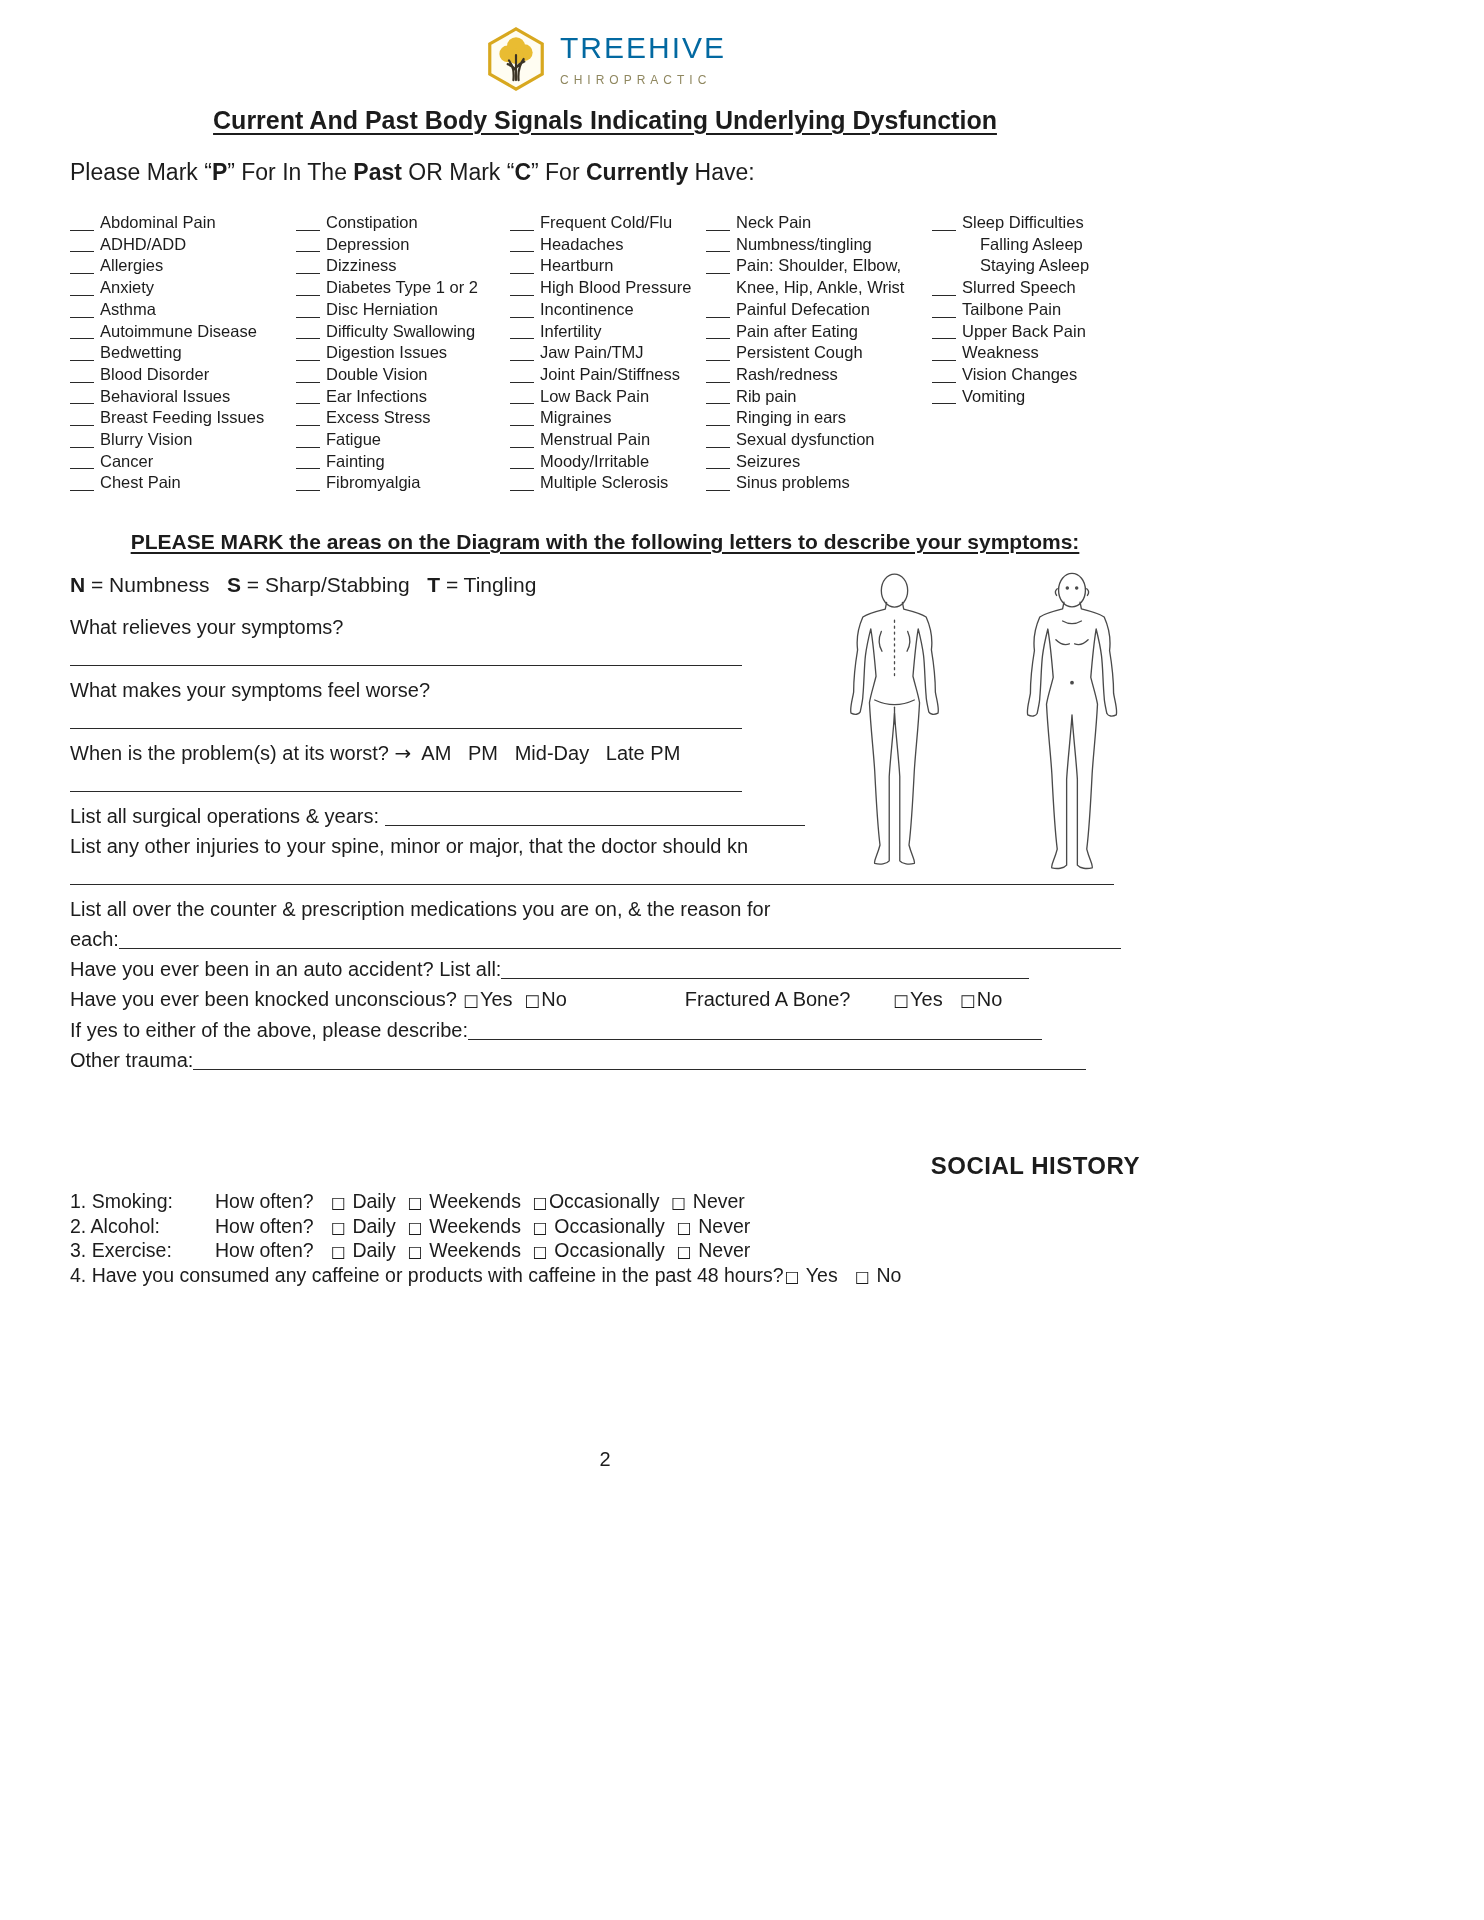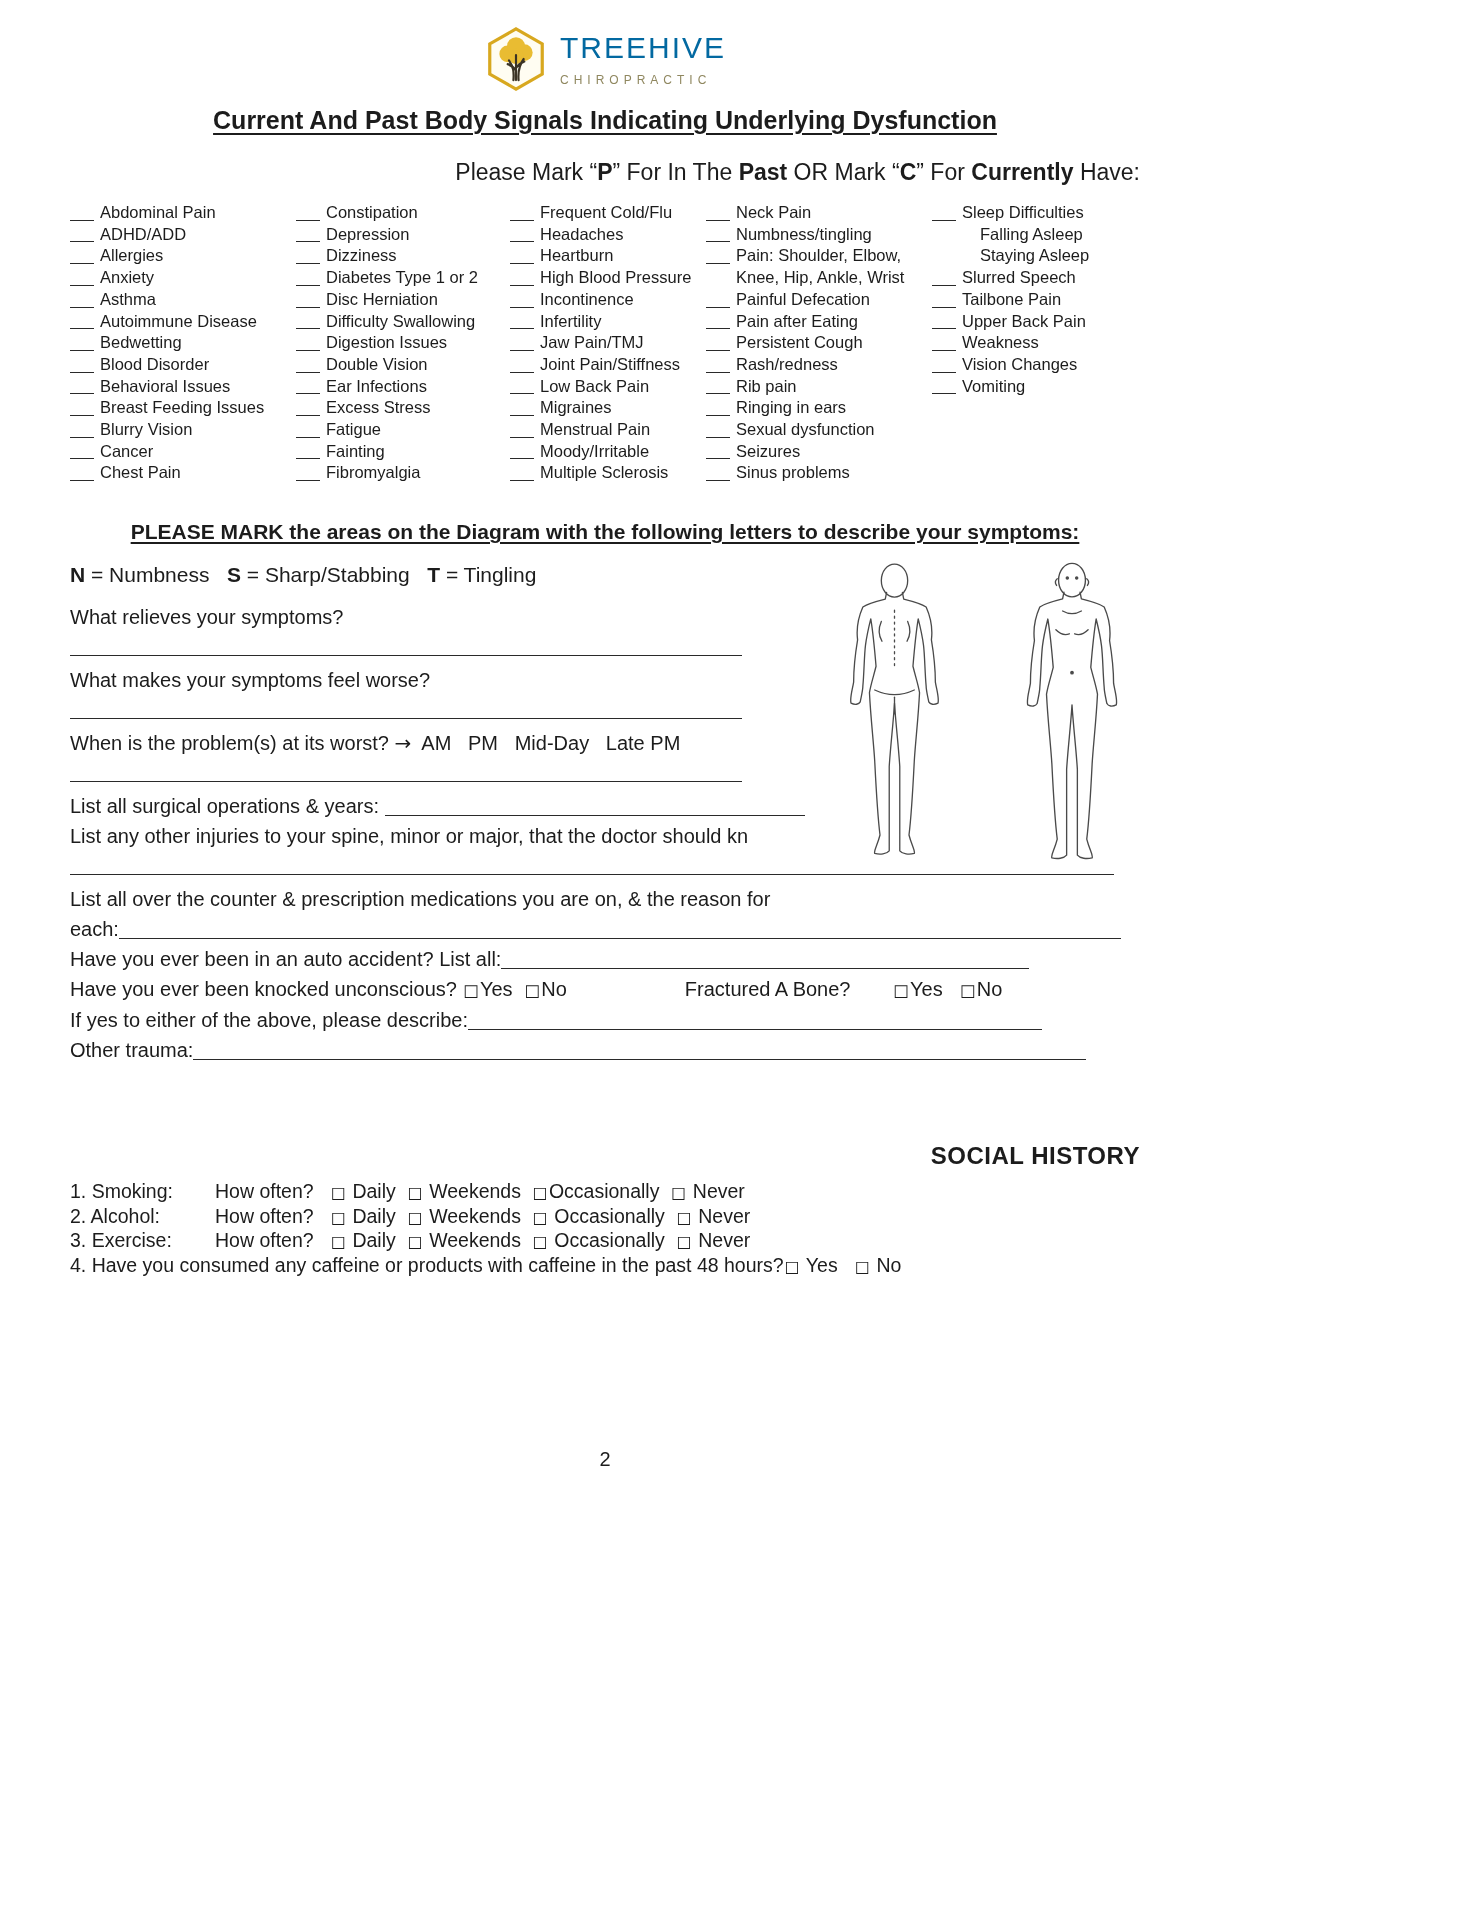--- a/index.html
+++ b/index.html
@@ -15,24 +15,24 @@
   .logo-row { display:flex; justify-content:center; align-items:center; gap:12px; margin-top:6px; }
   .logo-hex { width:64px; height:66px; }
   .logo-text { display:flex; flex-direction:column; }
   .brand { font-size:30px; letter-spacing:2px; color:#0369a1; font-weight:400; }
   .tagline { font-size:12px; letter-spacing:5px; color:#8f875f; margin-top:8px; }
 
   h1.title {
     margin-top:14px; text-align:center; font-size:25px; font-weight:bold;
     text-decoration:underline; text-decoration-thickness:2px; text-underline-offset:4px;
   }
-  .instruction { margin-top:24px; text-align:right; font-size:23px; }
+  .instruction { margin-top:24px; text-align:left; font-size:23px; }
 
   
-  .symptoms { display:flex; margin-top:16px; font-size:16.5px; line-height:21.7px; }
+  .symptoms { display:flex; margin-top:26px; font-size:16.5px; line-height:21.7px; }
   .sym-col { flex:0 0 auto; }
   .col-1 { width:226px; } .col-2 { width:214px; } .col-3 { width:196px; }
   .col-4 { width:226px; } .col-5 { width:208px; }
   .sym-row { display:flex; align-items:flex-end; }
   .sym-label { white-space:nowrap; }
   .blank { display:inline-block; border-bottom:1.6px solid #2a2a2a; height:1.05em; vertical-align:-3px; }
   .blank.sm { width:24px; flex:0 0 24px; margin-right:6px; margin-bottom:3px; height:0; }
   .col-4 .cont { padding-left:30px; }
   .col-5 .cont { padding-left:48px; }
 

